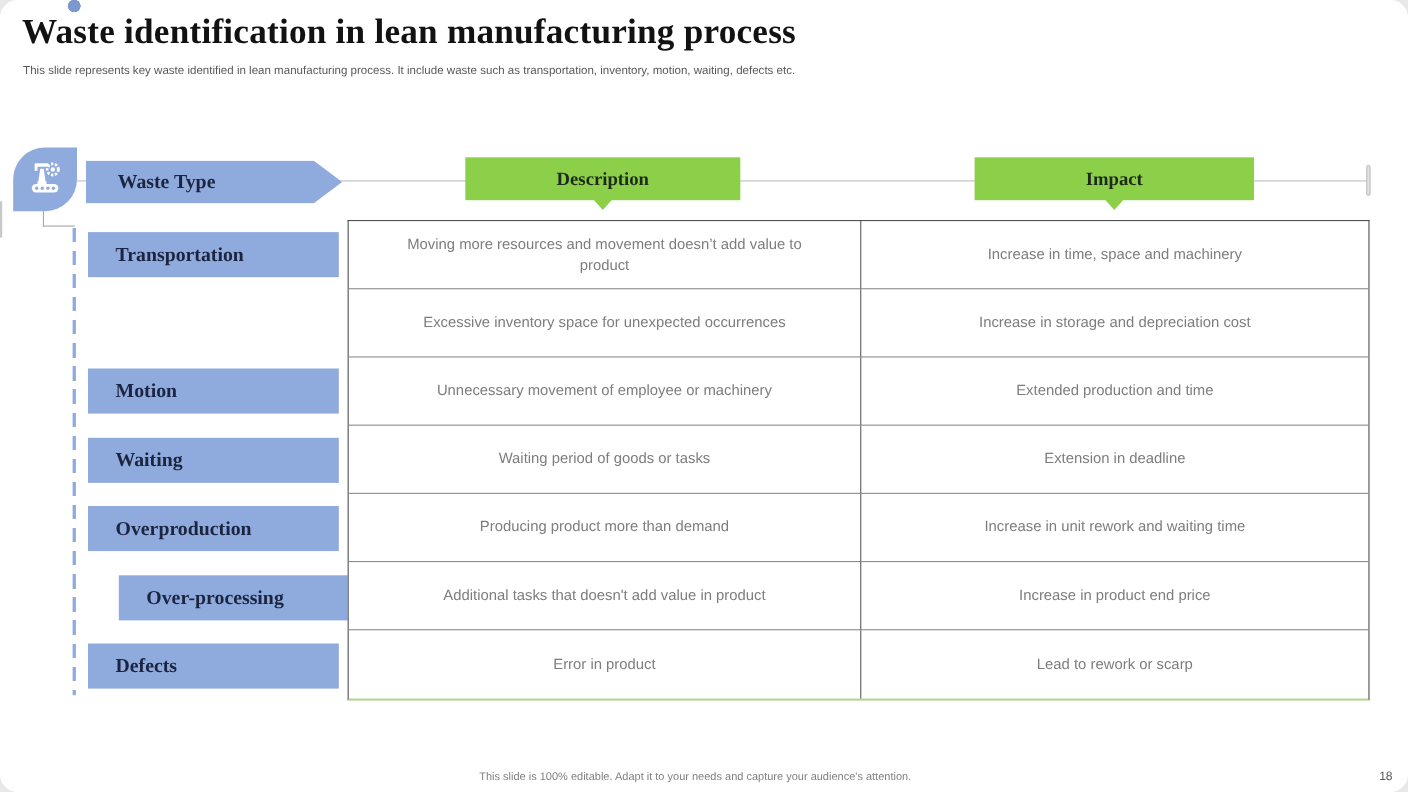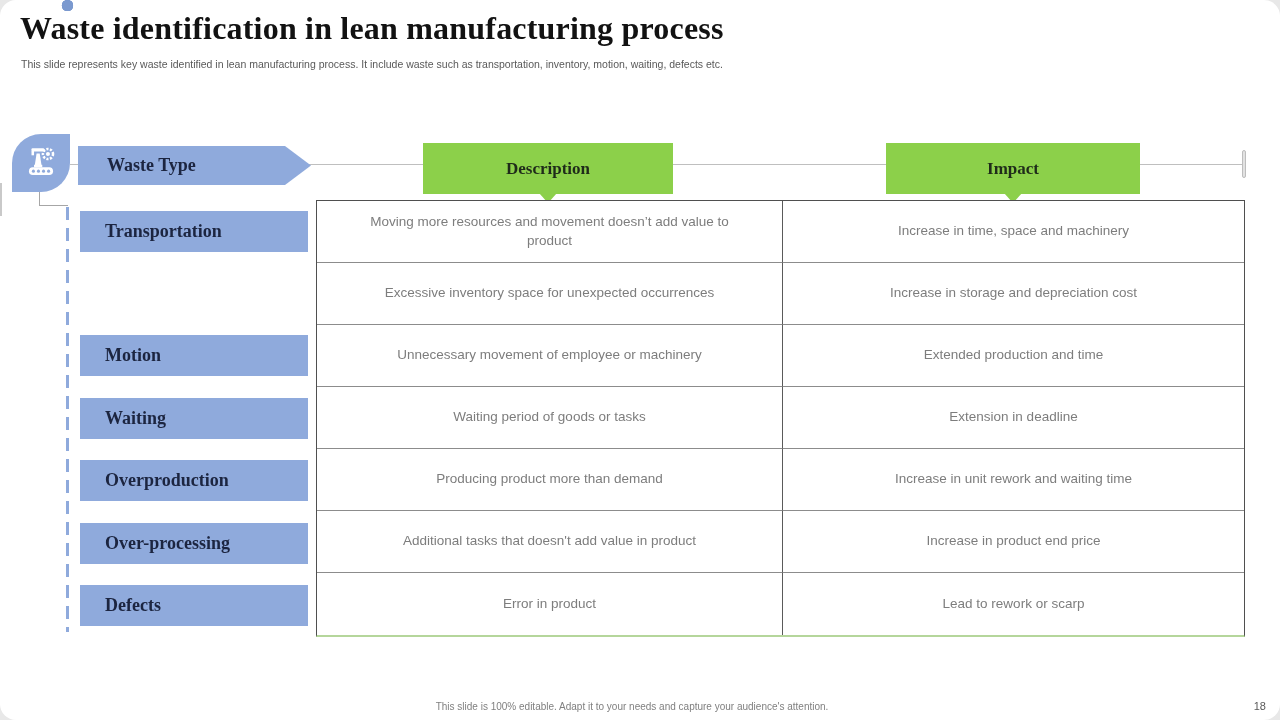--- a/index.html
+++ b/index.html
@@ -47,21 +47,21 @@
     width: 233px; height: 39px;
     background: #8faadc;
     clip-path: polygon(0 0, calc(100% - 26px) 0, 100% 50%, calc(100% - 26px) 100%, 0 100%);
     display: flex; align-items: center;
     padding-left: 29px;
     font-family: "Liberation Serif", serif;
     font-weight: 700; font-size: 18px; color: #1c2540; text-align: right;
   }
   
   .col-head {
-    position: absolute; top: 143px; height: 51px;
+    position: absolute; top: 143px; height: 39px;
     background: #8cd04a;
     display: flex; align-items: center; justify-content: center;
     font-family: "Liberation Serif", serif;
     font-weight: 700; font-size: 17px; color: #1f2b1a;
   }
   .col-head::after {
     content: ""; position: absolute; left: 50%; bottom: -9px;
     transform: translateX(-50%);
     border-left: 9px solid transparent; border-right: 9px solid transparent;
     border-top: 10px solid #8cd04a;
@@ -85,21 +85,21 @@
   
   .wt-label {
     position: absolute; left: 80px; width: 228px; height: 41px;
     background: #8faadc;
     display: flex; align-items: center; padding-left: 25px;
     font-family: "Liberation Serif", serif;
     font-weight: 700; font-size: 18px; color: #1c2540;
   }
   .wt-label.r0 { top: 211px; } .wt-label.r1 { top: 273px; }
   .wt-label.r2 { top: 335px; } .wt-label.r3 { top: 398px; }
-  .wt-label.r4 { top: 460px; } .wt-label.r5 { top: 523px; }
+  .wt-label.r4 { top: 460px; } .wt-label.r5 { top: 523px; margin-left: 28px; }
   .wt-label.r6 { top: 585px; }
   
   .table {
     position: absolute; left: 316px; top: 200px; width: 929px; height: 437px;
     display: grid;
     grid-template-columns: 465px 1fr;
     grid-auto-rows: 1fr;
     border: 1.5px solid #4f4f4f;
     border-bottom: 2px solid #b5d69b;
     background: #ffffff;

